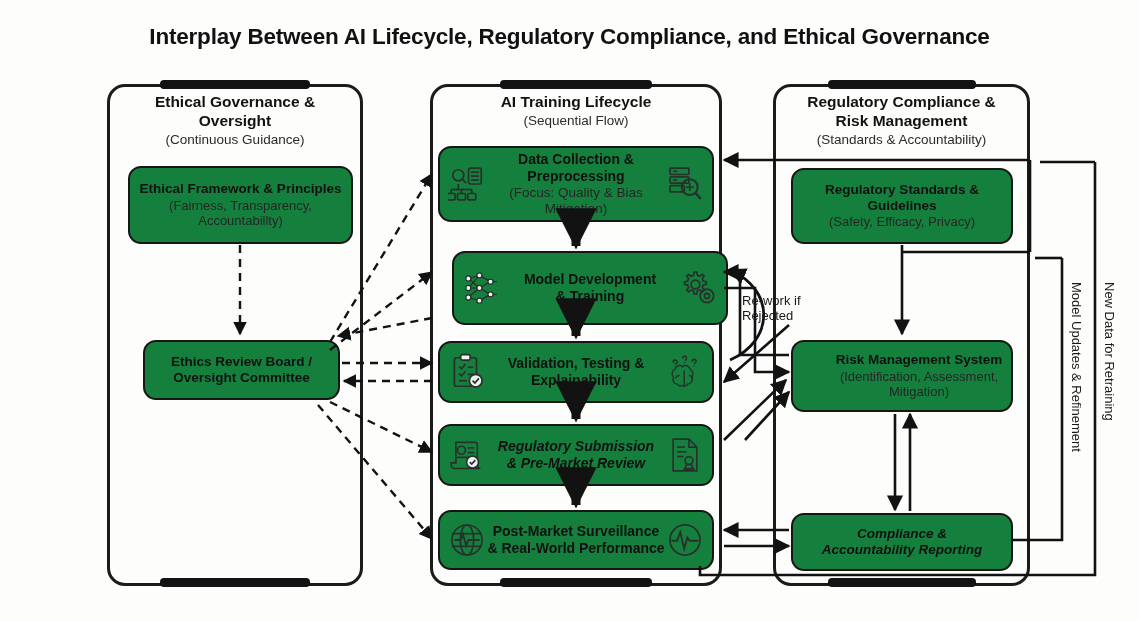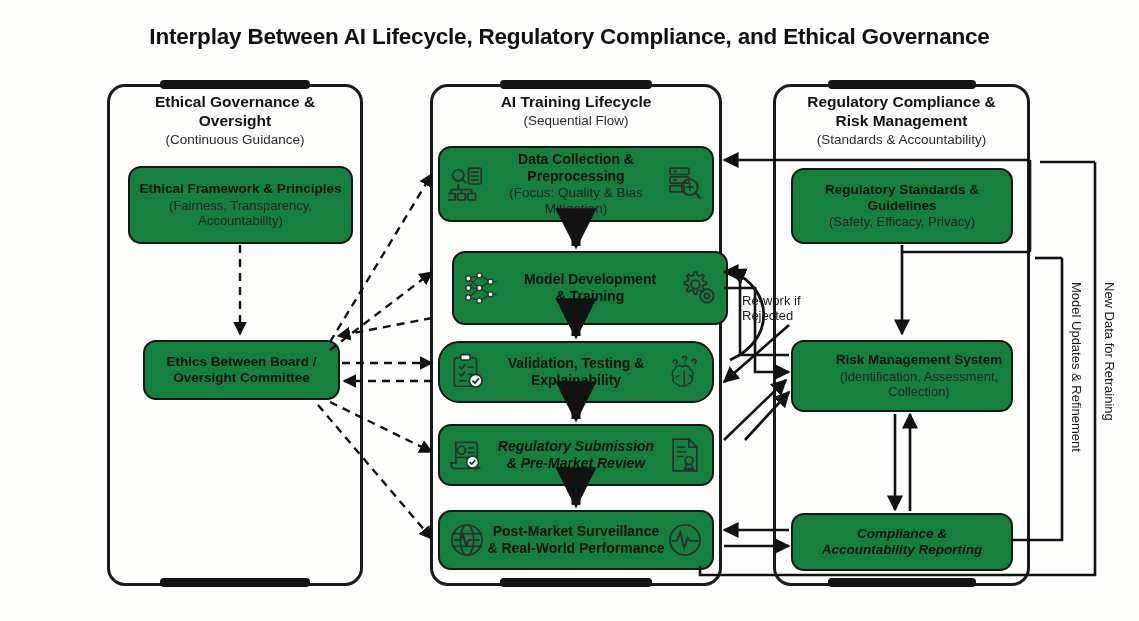--- a/index.html
+++ b/index.html
@@ -145,21 +145,21 @@
   <div class="node" style="left:128px; top:166px; width:225px; height:78px;">
     <div class="node-text">
       <div class="nt-title">Ethical Framework &amp; Principles</div>
       <div class="nt-sub">(Fairness, Transparency,</div>
       <div class="nt-sub">Accountabillty)</div>
     </div>
   </div>
 
   <div class="node" style="left:143px; top:340px; width:197px; height:60px;">
     <div class="node-text">
-      <div class="nt-title">Ethics Between Board /</div>
+      <div class="nt-title">Ethics Review Board /</div>
       <div class="nt-title">Oversight Committee</div>
     </div>
   </div>
 
   <div class="panel" style="left:430px; top:84px; width:292px; height:502px;"></div>
   <div class="panel-tab" style="left:500px; top:80px; width:152px;"></div>
   <div class="panel-tab" style="left:500px; top:578px; width:152px;"></div>
   <div class="panel-head" style="left:430px; top:93px; width:292px;">
     <div class="ph-title">AI Training Lifecycle</div>
     <div class="ph-sub">(Sequential Flow)</div>
@@ -238,21 +238,21 @@
     <span class="node-icon right">
       <svg viewBox="0 0 48 48" fill="none" stroke="#2a2a2a" stroke-width="2.2">
         <path d="M18 4 l3 0 1 4 3 1.2 3.3-2.4 2.2 2.2 -2.4 3.3 1.2 3 4 1 0 3 -4 1 -1.2 3 2.4 3.3 -2.2 2.2 -3.3-2.4 -3 1.2 -1 4 -3 0 -1-4 -3-1.2 -3.3 2.4 -2.2-2.2 2.4-3.3 -1.2-3 -4-1 0-3 4-1 1.2-3 -2.4-3.3 2.2-2.2 3.3 2.4 3-1.2z"></path>
         <circle cx="19.5" cy="19.5" r="5.5"></circle>
         <circle cx="34" cy="34" r="8.5"></circle>
         <circle cx="34" cy="34" r="3.2"></circle>
       </svg>
     </span>
   </div>
 
-  <div class="node stage" style="left:438px; top:341px; width:276px; height:62px;border-radius:21px;">
+  <div class="node stage" style="left:438px; top:341px; width:276px; height:62px;">
     <span class="node-icon left">
       <svg viewBox="0 0 48 48" fill="none" stroke="#2a2a2a" stroke-width="2.2">
         <rect x="8" y="6" width="28" height="36" rx="3"></rect>
         <rect x="16" y="2" width="12" height="7" rx="2" fill="#fff"></rect>
         <path d="M14 17 l3 3 5-6"></path>
           <line x1="25" y1="18" x2="32" y2="18"></line>
         <path d="M14 26 l3 3 5-6"></path>
           <line x1="25" y1="27" x2="32" y2="27"></line>
         <line x1="14" y1="35" x2="24" y2="35"></line>
         <circle cx="35" cy="35" r="8" fill="#fff"></circle>
@@ -347,21 +347,21 @@
       <div class="nt-title">Regulatory Standards &amp;</div>
       <div class="nt-title">Guidelines</div>
       <div class="nt-sub">(Safety, Efficacy, Privacy)</div>
     </div>
   </div>
 
   <div class="node" style="left:791px; top:340px; width:222px; height:72px;padding-left:34px;">
     <div class="node-text">
       <div class="nt-title">Risk Management System</div>
       <div class="nt-sub">(Identification, Assessment,</div>
-      <div class="nt-sub">Collection)</div>
+      <div class="nt-sub">Mitigation)</div>
     </div>
   </div>
 
   <div class="node" style="left:791px; top:513px; width:222px; height:58px;font-style:italic;">
     <div class="node-text">
       <div class="nt-title">Compliance &amp;</div>
       <div class="nt-title">Accountability Reporting</div>
     </div>
   </div>
 

